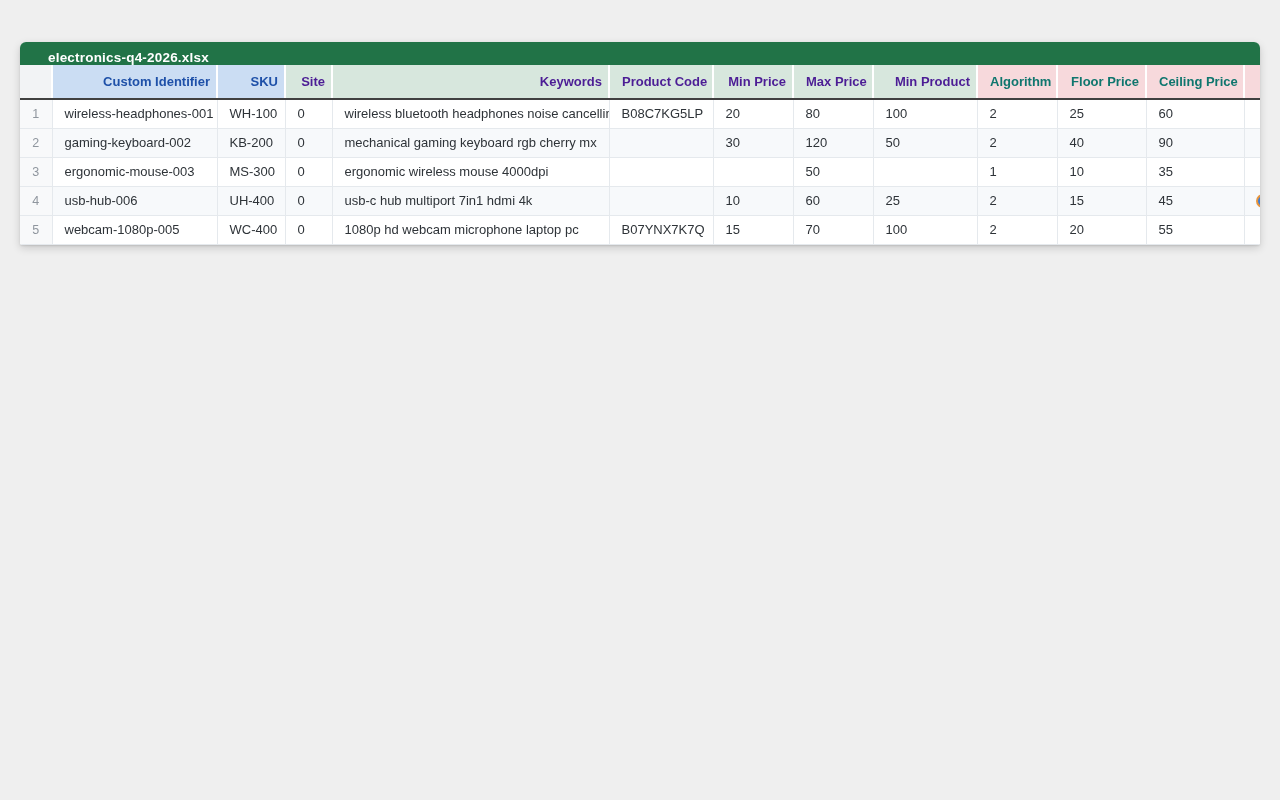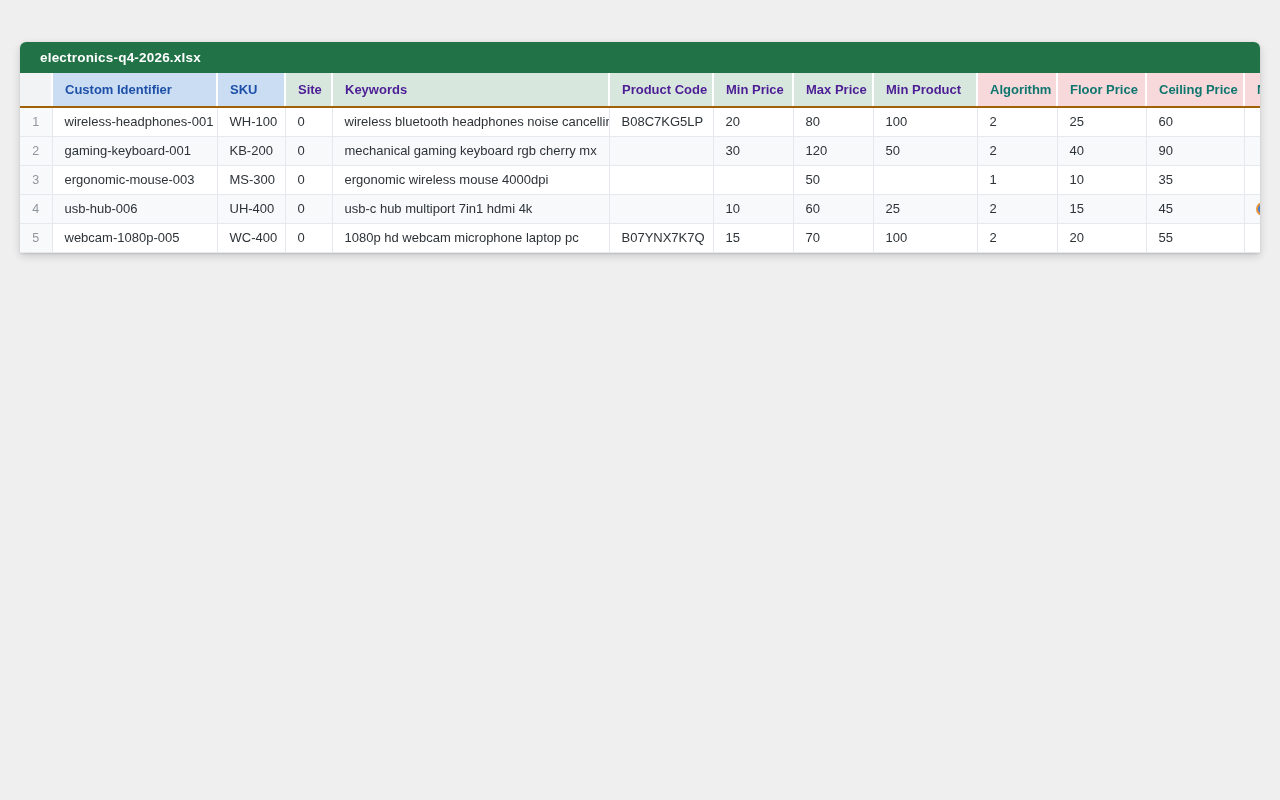--- a/index.html
+++ b/index.html
@@ -12,27 +12,27 @@
   .card {
     position: absolute;
     left: 20px; top: 42px;
     width: 1240px;
     background: #ffffff;
     border-radius: 6px 6px 2px 2px;
     box-shadow: 0 3px 8px rgba(0,0,0,0.16), 0 1px 2px rgba(0,0,0,0.10);
     overflow: hidden;
   }
   .titlebar {
-    height: 31px;
+    height: 23px;
     background: #217347;
     color: #ffffff;
     font-size: 13.5px;
     font-weight: bold;
     line-height: 31px;
-    padding-left: 20px;
+    padding-left: 28px;
     letter-spacing: 0.2px;
   }
   table.sheet {
     table-layout: fixed;
     border-collapse: collapse;
     width: 1314px; 
   }
   
   col.c-num  { width: 32px; }
   col.c-0    { width: 165px; }
@@ -45,24 +45,24 @@
   col.c-7    { width: 104px; }
   col.c-8    { width: 80px; }
   col.c-9    { width: 89px; }
   col.c-10   { width: 98px; }
   col.c-11   { width: 90px; }
 
   th {
     height: 34px;
     font-size: 13px;
     font-weight: bold;
-    text-align: left;
+    text-align: right;
     padding: 0 6px 0 12px;
     border-right: 2px solid #ffffff;
-    border-bottom: 2px solid #a16207;
+    border-bottom: 2px solid #404040;
     white-space: nowrap;
     overflow: hidden;
   }
   th.corner { background: #f2f3f5; }
   th.grp-blue  { background: #cbddf3; color: #1e50a8; }
   th.grp-green { background: #d7e7dd; color: #4c1d95; }
   th.grp-red   { background: #f7d9dc; color: #0f766e; }
 
   td {
     height: 29px;
@@ -145,21 +145,21 @@
           <td>20</td>
           <td>80</td>
           <td>100</td>
           <td>2</td>
           <td>25</td>
           <td>60</td>
           <td></td>
         </tr>
         <tr class="stripe">
           <td class="rownum">2</td>
-          <td>gaming-keyboard-001</td>
+          <td>gaming-keyboard-002</td>
           <td>KB-200</td>
           <td>0</td>
           <td>mechanical gaming keyboard rgb cherry mx</td>
           <td></td>
           <td>30</td>
           <td>120</td>
           <td>50</td>
           <td>2</td>
           <td>40</td>
           <td>90</td>

